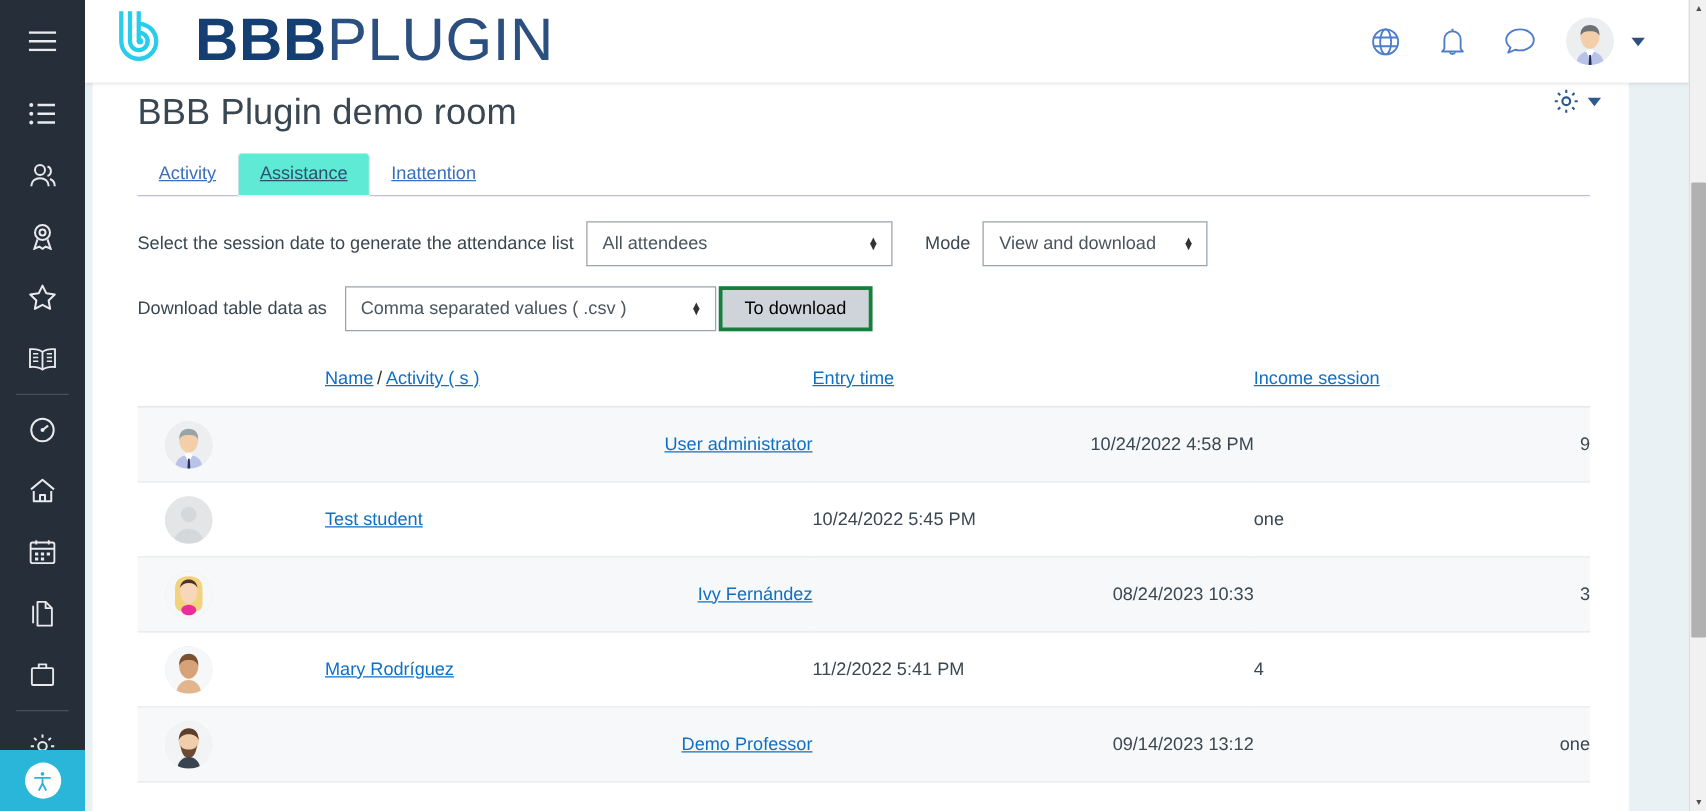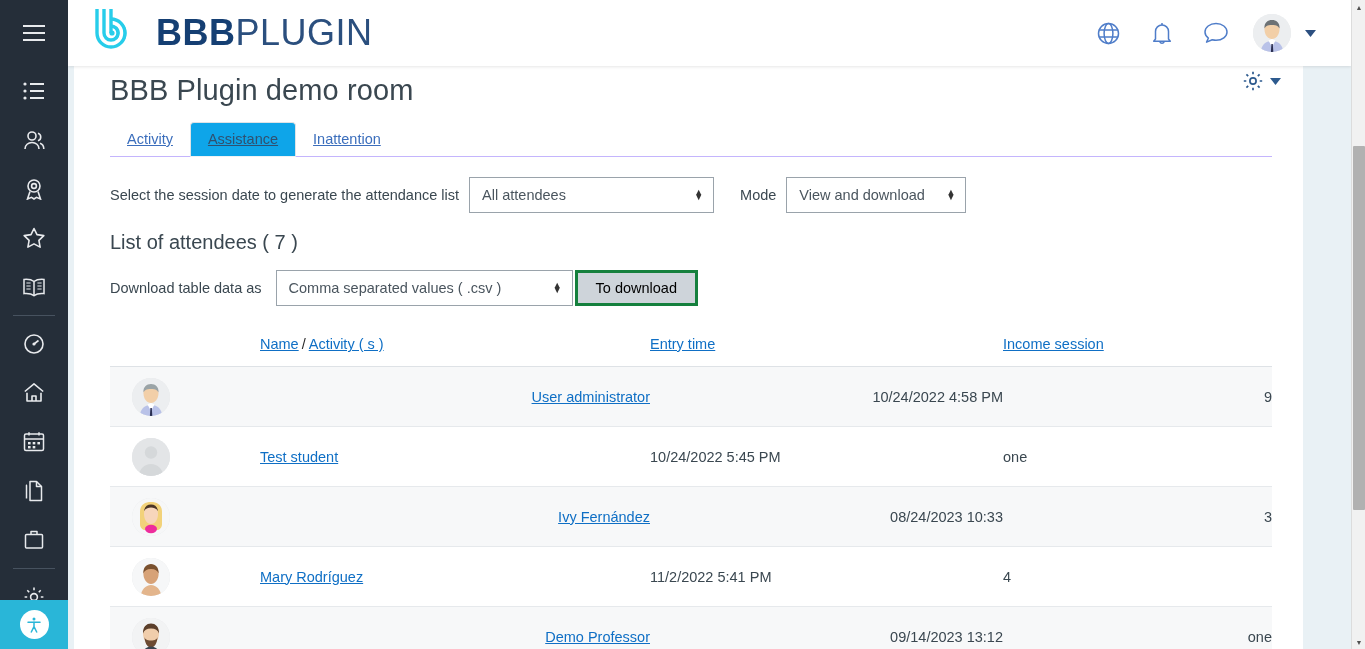--- a/index.html
+++ b/index.html
@@ -46,21 +46,21 @@
   #topbar {
     position: absolute; left: 68px; top: 0;
     width: 1283px; height: 66px;
     background: #ffffff;
     display: flex; align-items: center;
     box-shadow: 0 1px 3px rgba(0,0,0,.10);
     z-index: 30;
   }
   #brand { display: flex; align-items: center; margin-left: 23px; }
   #brand-text {
-    font-size: 36px; letter-spacing: .5px; line-height: 1;
+    font-size: 48px; letter-spacing: .5px; line-height: 1;
     margin-left: 9px; white-space: nowrap;
   }
   #brand-bbb { font-weight: bold; color: #153f73; }
   #brand-plugin { font-weight: 300; color: #2b4f7e; }
 
   #topbar-icons {
     margin-left: auto; display: flex; align-items: center;
     gap: 0px; padding-right: 28px;
   }
   .top-icon {
@@ -112,21 +112,21 @@
     border-bottom: 1px solid #c4b5fd;
     width: 1162px;
   }
   .tab {
     padding: 8px 17px 9px 17px;
     font-size: 14.5px; color: #3b6ebc;
     text-decoration: underline;
     cursor: pointer; white-space: nowrap;
   }
   .tab.active {
-    background: #0ea5e9;
+    background: #5eead4;
     color: #30506f;
     border-radius: 4px 4px 0 0;
     border: 1px solid #dfe3e6;
     border-bottom: 1px solid #eef2f5;
     margin-bottom: -1px;
   }
 
   
   #filter-row {
     display: flex; align-items: center;
@@ -380,21 +380,20 @@
         <span>All attendees</span>
         <span class="arrows">▲<br>▼</span>
       </div>
       <span id="mode-label">Mode</span>
       <div class="select-box" id="mode-select">
         <span>View and download</span>
         <span class="arrows">▲<br>▼</span>
       </div>
     </div>
 
-    <div id="attendees-heading">List of attendees ( 7 )</div>
 
     <div id="download-row">
       <span id="download-label">Download table data as</span>
       <div class="select-box" id="format-select">
         <span>Comma separated values ( .csv )</span>
         <span class="arrows">▲<br>▼</span>
       </div>
       <div id="download-button">To download</div>
     </div>
 

